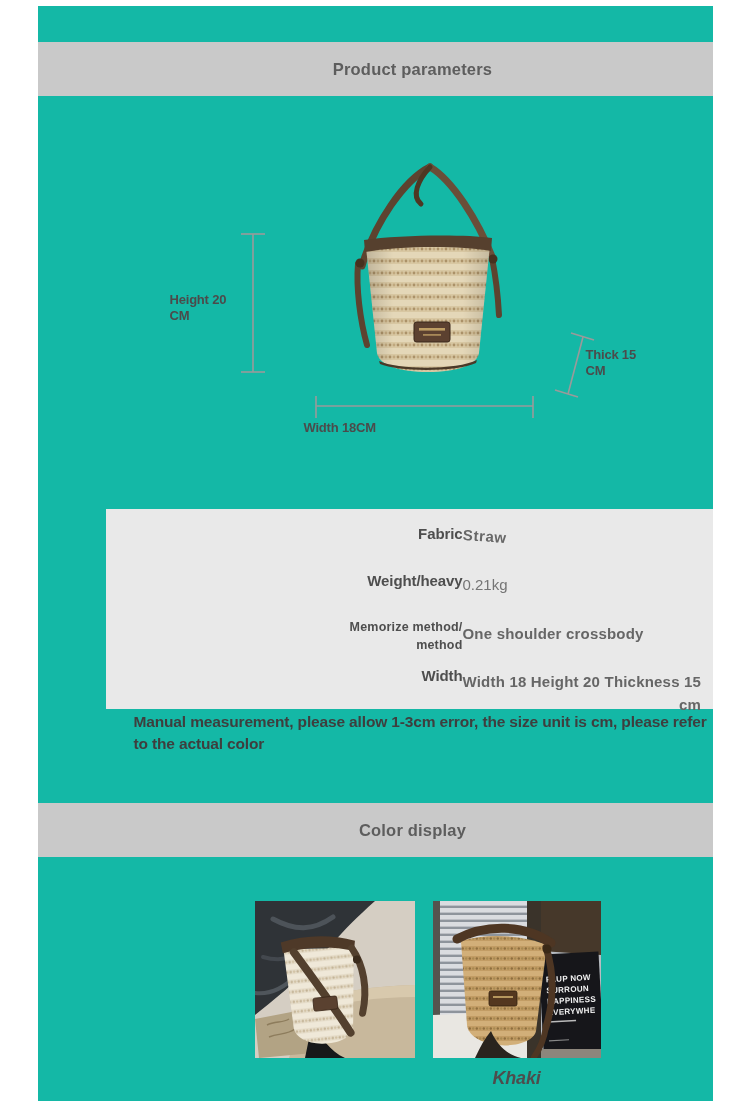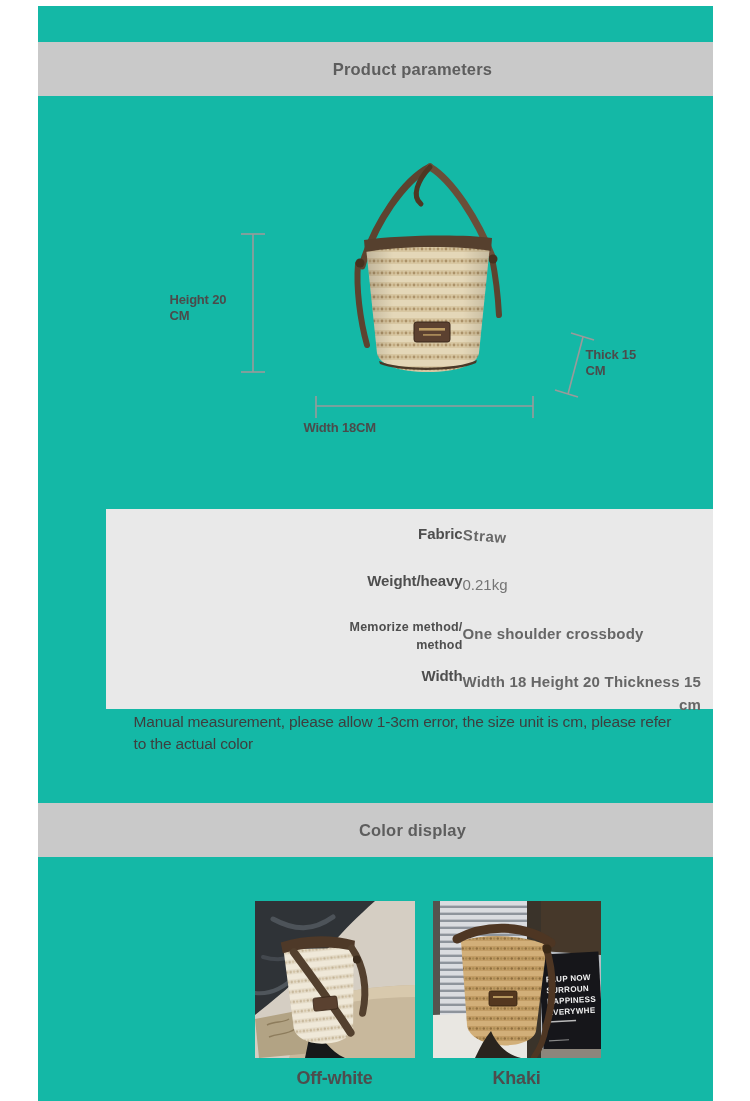--- a/index.html
+++ b/index.html
@@ -50,35 +50,35 @@
   }
   .param-value.regular{font-weight:400;color:#757575;padding-top:4px;}
   .param-value.small{
     font-size:15px;font-weight:700;color:#666666;padding-top:3px;
     letter-spacing:.2px;white-space:pre-line;line-height:1.55;
   }
 
   
   .note{
     position:absolute;left:96px;top:705px;width:610px;
-    font-weight:400;font-size:15.5px;line-height:1.45;color:#3e3e3e;
+    font-weight:700;font-size:15.5px;line-height:1.45;color:#3e3e3e;
     white-space:pre-line;letter-spacing:-.15px;
   }
 
   
   .photo{position:absolute;top:895px;height:157px;overflow:hidden;background:#ddd;}
   #photo-offwhite{left:217px;width:160px;}
   #photo-khaki{left:395px;width:168px;}
   .photo svg{display:block;}
   .photo-label{
     position:absolute;top:1062px;text-align:center;
     font-weight:700;font-size:18px;color:#4d4d4d;letter-spacing:-.2px;
   }
   #label-offwhite{left:217px;width:160px;}
-  #label-khaki{left:395px;width:168px;}
+  #label-khaki{left:395px;width:168px;font-style:italic;}
 </style>
 </head>
 <body>
 
 <div class="page">
 
   <div class="banner" id="banner-top">
     <span class="banner-title">Product parameters</span>
   </div>
 
@@ -244,16 +244,15 @@
         <path d="M113,46 C121,72 121,100 113,126" fill="none" stroke="#4e3623" stroke-width="7" stroke-linecap="round"></path>
         <path d="M113,126 C111,138 107,148 101,156" fill="none" stroke="#4e3623" stroke-width="6" stroke-linecap="round"></path>
         <circle cx="114" cy="48" r="4.5" fill="#3a2917"></circle>
         <rect x="56" y="90" width="28" height="15" rx="2" fill="#54371f" stroke="#33210f" stroke-width=".8"></rect>
         <rect x="60" y="95" width="20" height="2" fill="#c9a86a" opacity=".85"></rect>
       </g>
       <path d="M58,130 C64,144 74,154 88,157 L42,157 C47,146 52,137 58,130 Z" fill="#2a241e"></path>
     </svg>
   </div>
 
-  <div class="photo-label" id="label-offwhite">Off-white</div>
   <div class="photo-label" id="label-khaki">Khaki</div>
 
 </div>
 
 </body></html>

